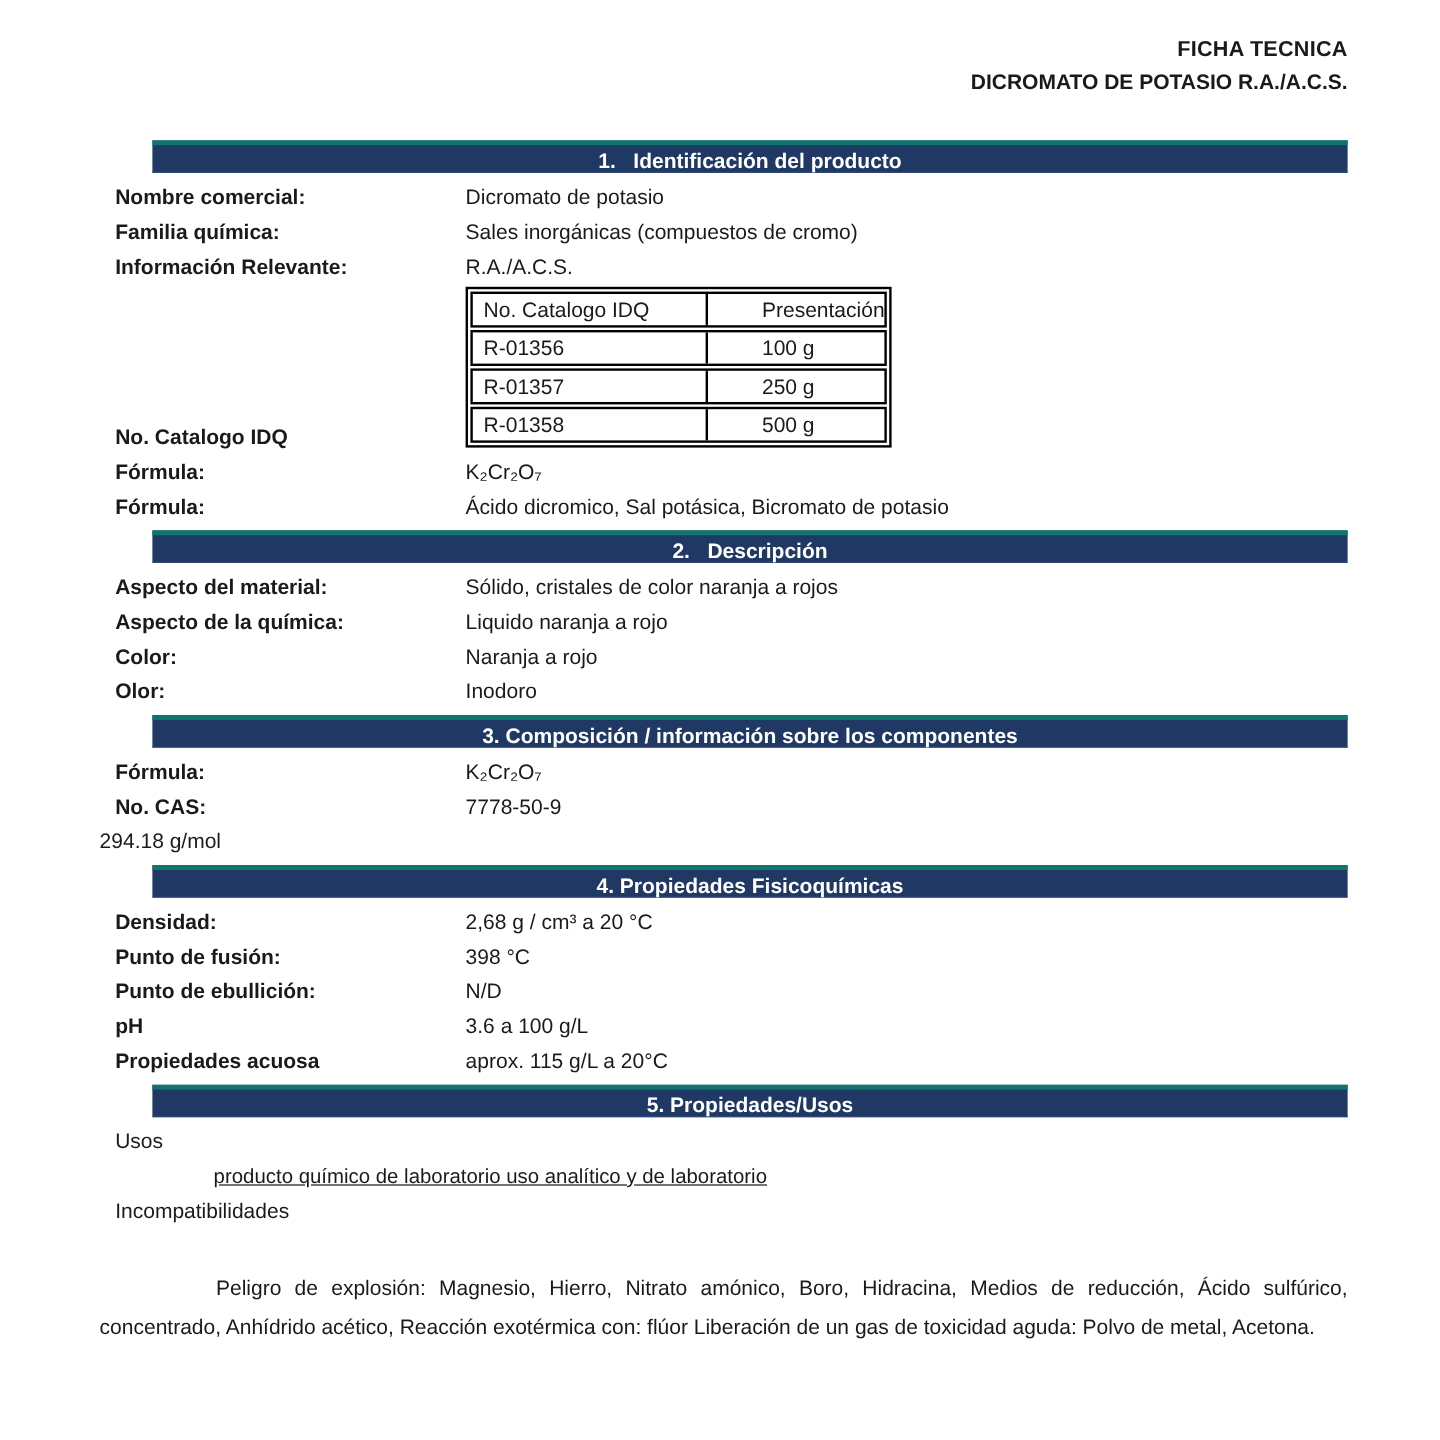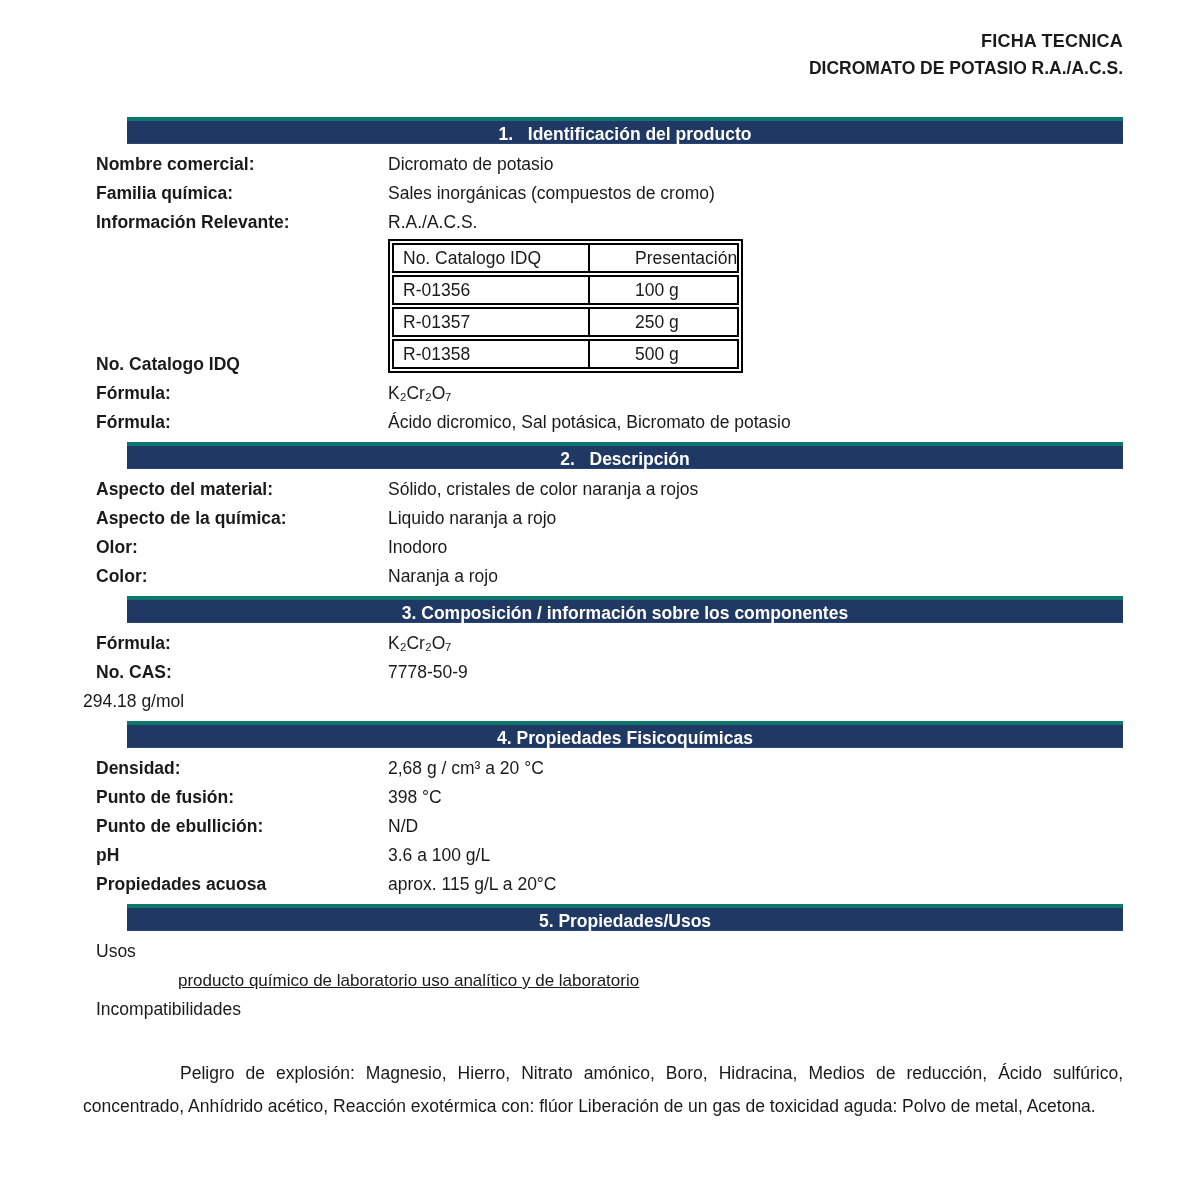--- a/index.html
+++ b/index.html
@@ -125,26 +125,26 @@
 
   <div class="row">
     <span class="lbl">Aspecto del material:</span>
     <span class="val">Sólido, cristales de color naranja a rojos</span>
   </div>
   <div class="row">
     <span class="lbl">Aspecto de la química:</span>
     <span class="val">Liquido naranja a rojo</span>
   </div>
   <div class="row">
+    <span class="lbl">Color:</span>
+    <span class="val">Naranja a rojo</span>
+  </div>
+  <div class="row">
     <span class="lbl">Olor:</span>
     <span class="val">Inodoro</span>
-  </div>
-  <div class="row">
-    <span class="lbl">Color:</span>
-    <span class="val">Naranja a rojo</span>
   </div>
 
   <div class="bar">3. Composición / información sobre los componentes</div>
 
   <div class="row">
     <span class="lbl">Fórmula:</span>
     <span class="val">K₂Cr₂O₇</span>
   </div>
   <div class="row">
     <span class="lbl">No. CAS:</span>

